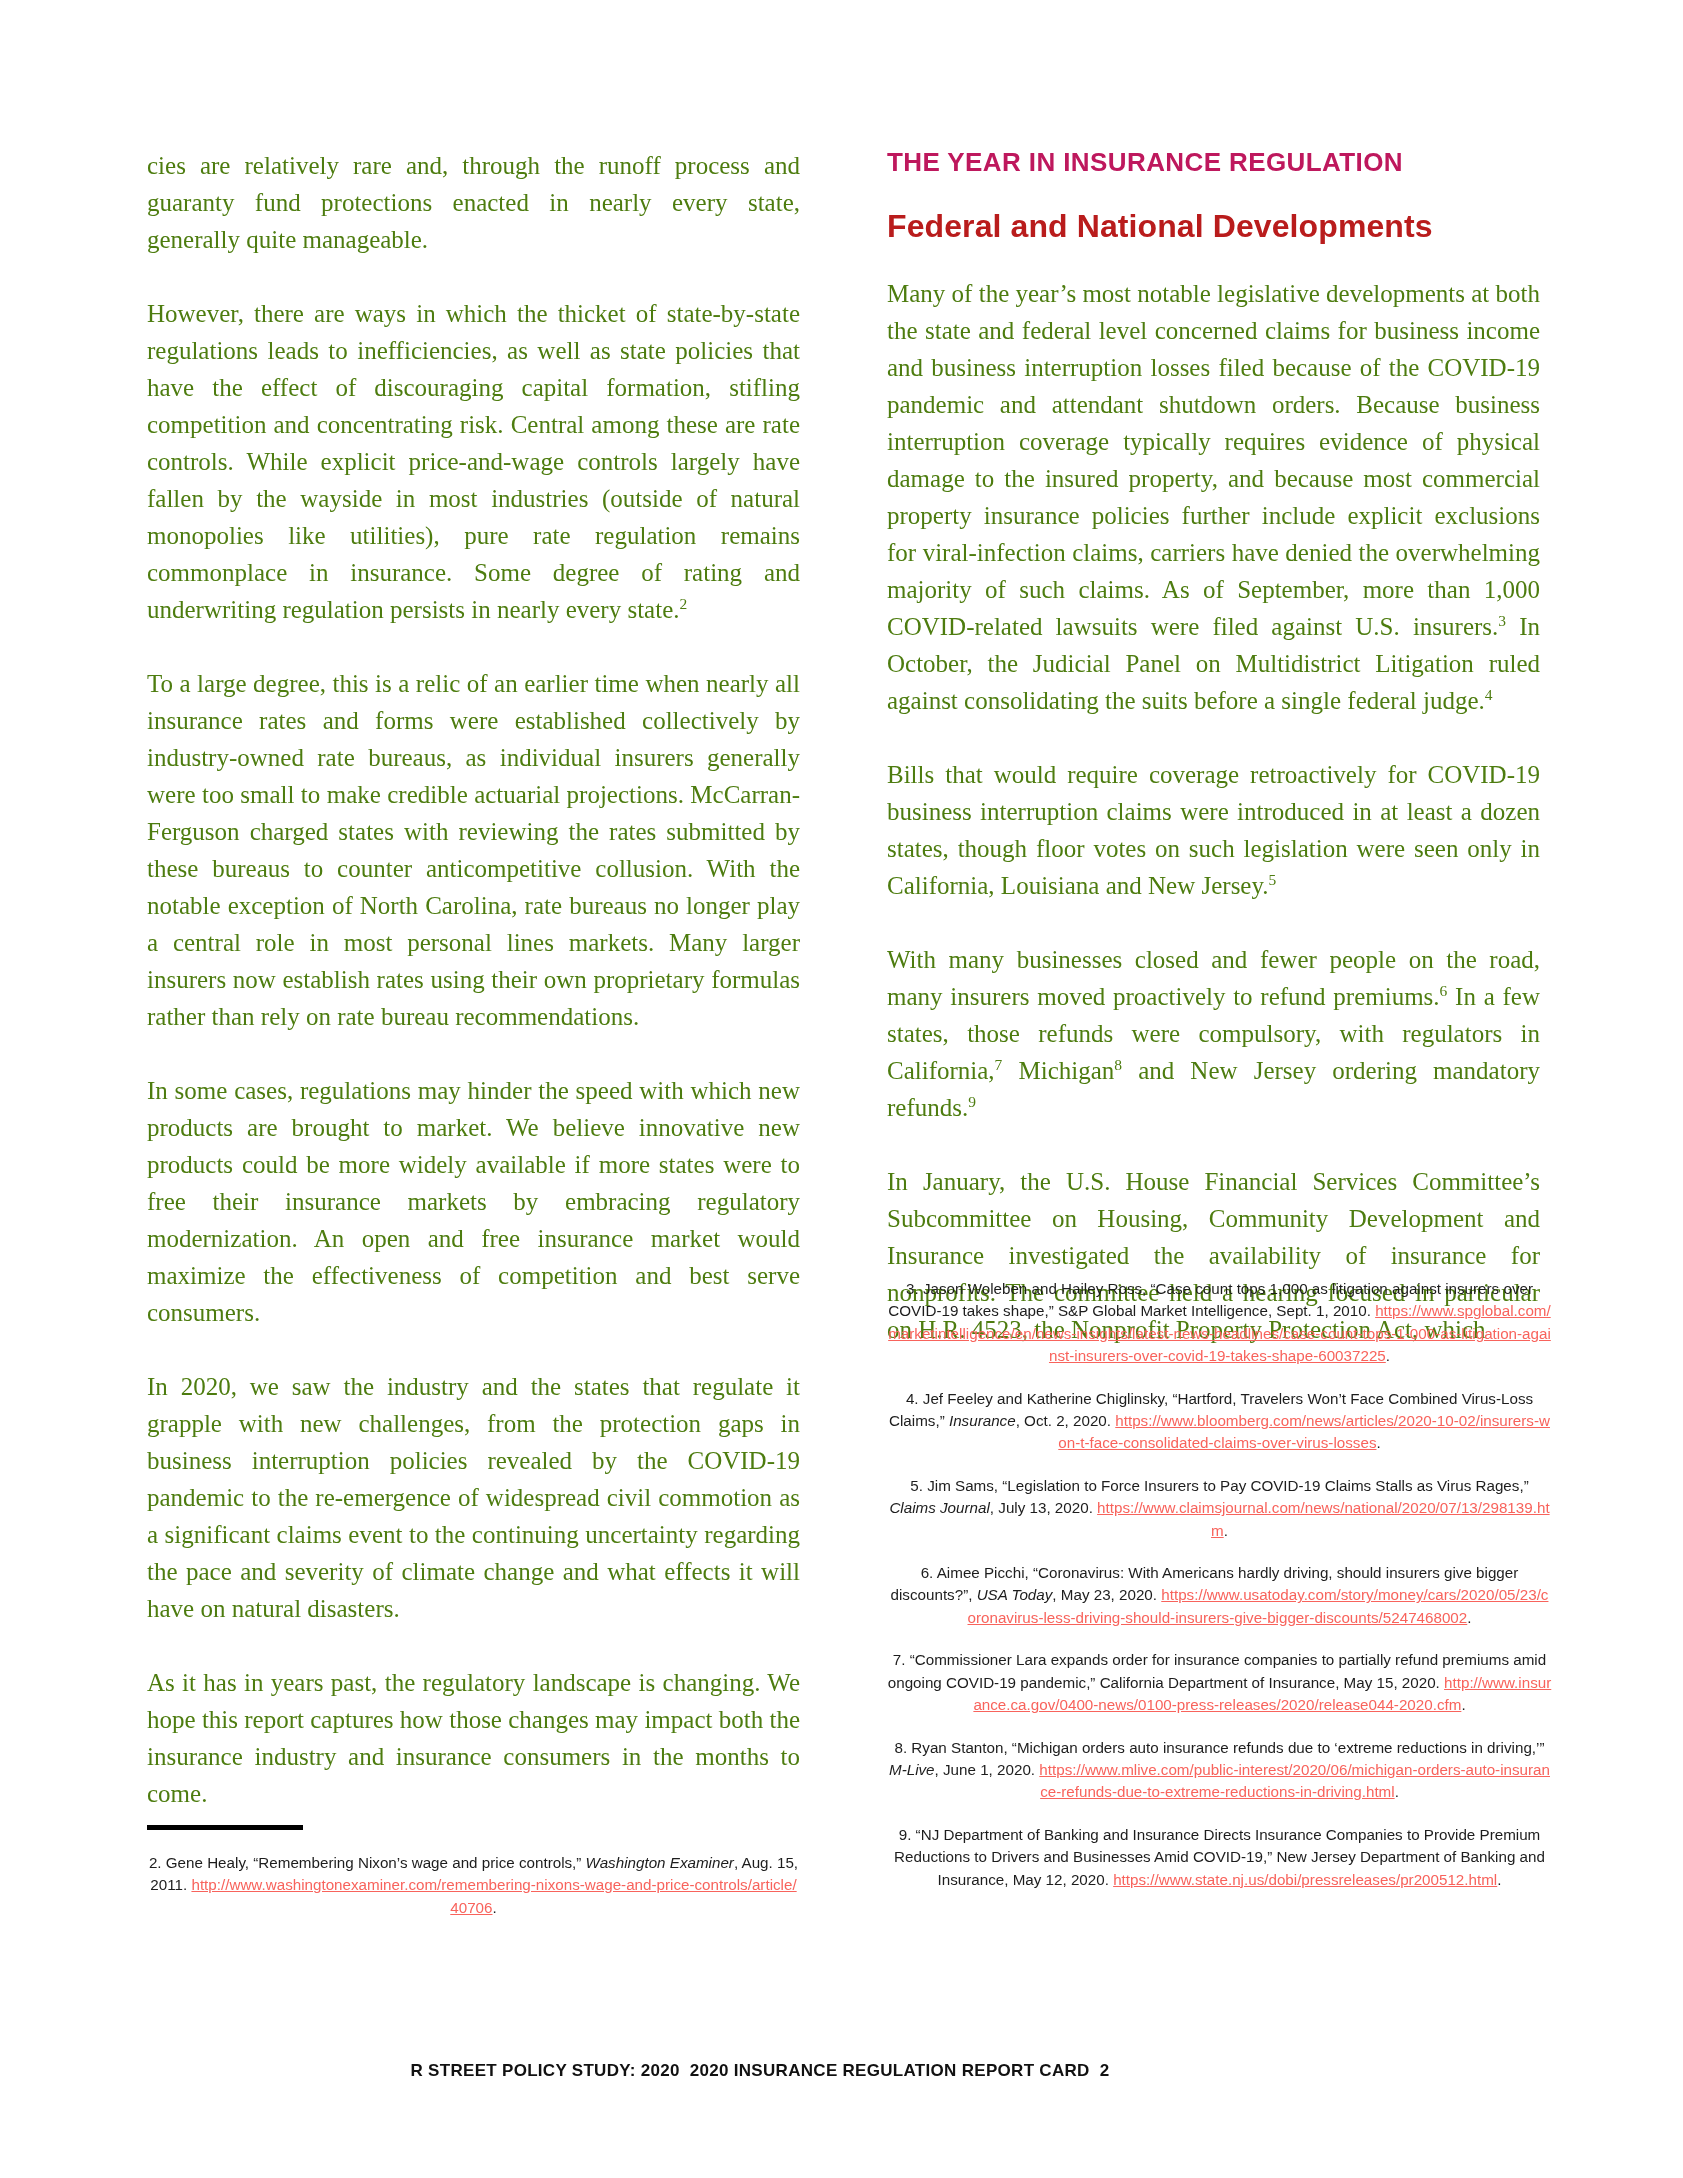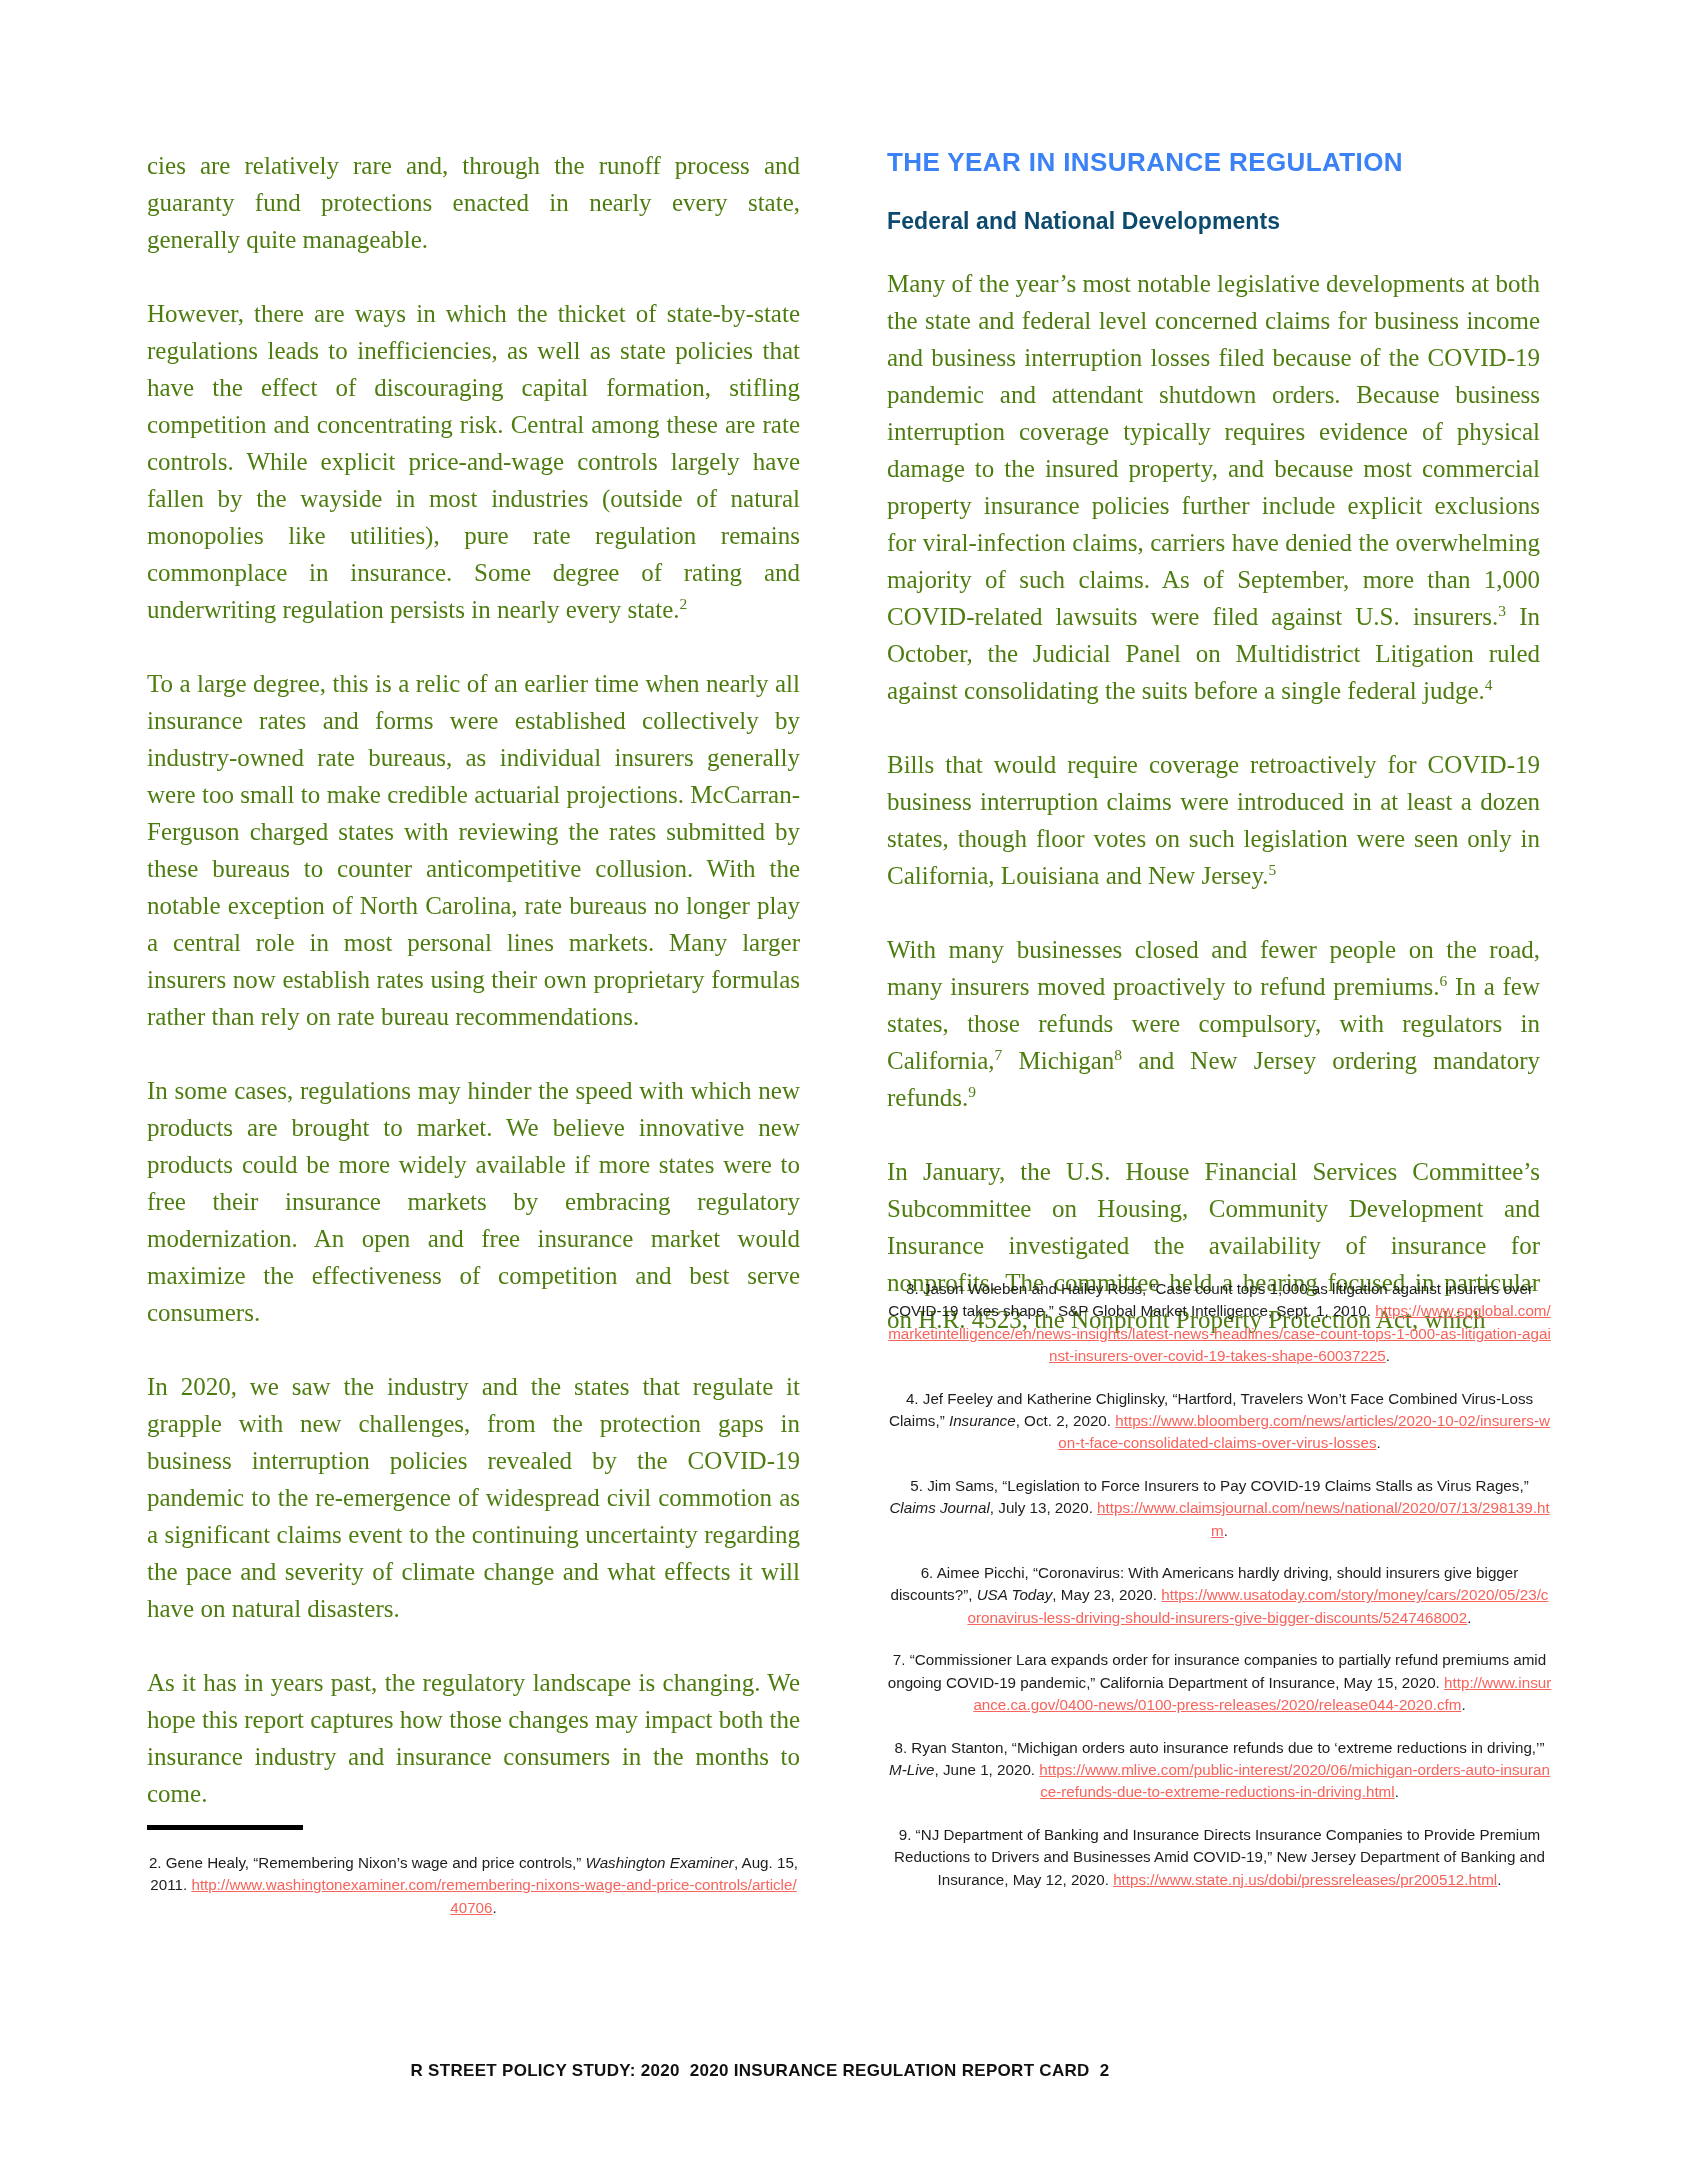--- a/index.html
+++ b/index.html
@@ -48,30 +48,30 @@
     vertical-align: super;
     line-height: 0;
   }
 
   
   .head-main {
     font-family: "Liberation Sans", "DejaVu Sans", sans-serif;
     font-weight: bold;
     font-size: 26px;
     letter-spacing: 0.4px;
-    color: #3b82f6;
+    color: #be185d;
     margin: 0 0 30px 0;
     text-transform: uppercase;
   }
   .head-sub {
     font-family: "Liberation Sans", "DejaVu Sans", sans-serif;
     font-weight: bold;
-    font-size: 23px;
+    font-size: 32px;
     letter-spacing: 0.1px;
-    color: #0c4a6e;
+    color: #b91c1c;
     margin: 0 0 30px 0;
   }
   .fn-rule {
     width: 156px;
     height: 5px;
     background: #000000;
     margin: 0 0 22px 0;
   }
   .fn {
     font-family: "Liberation Sans", "DejaVu Sans", sans-serif;

